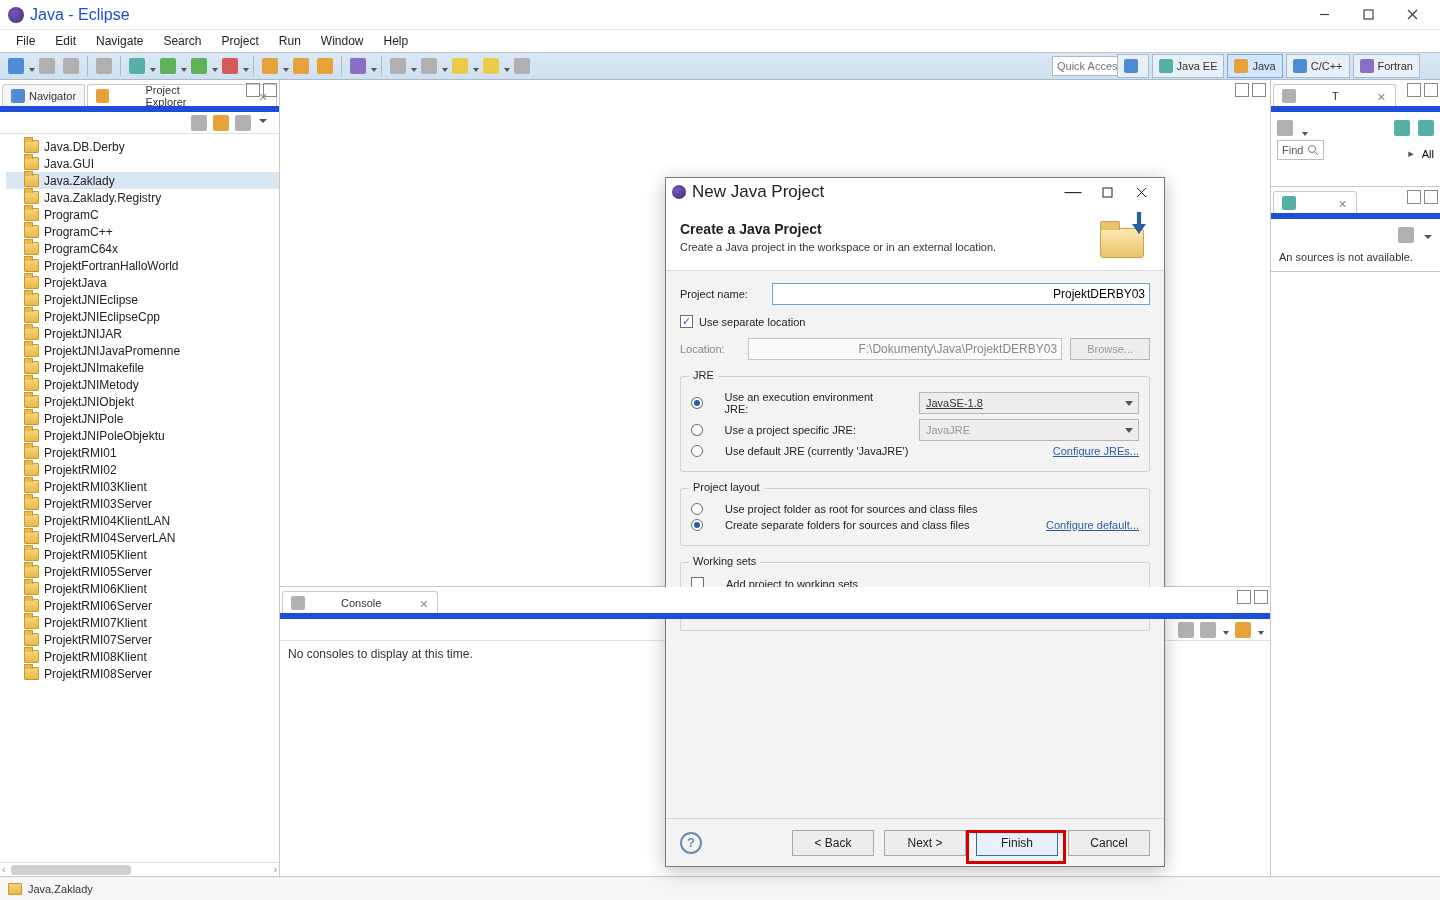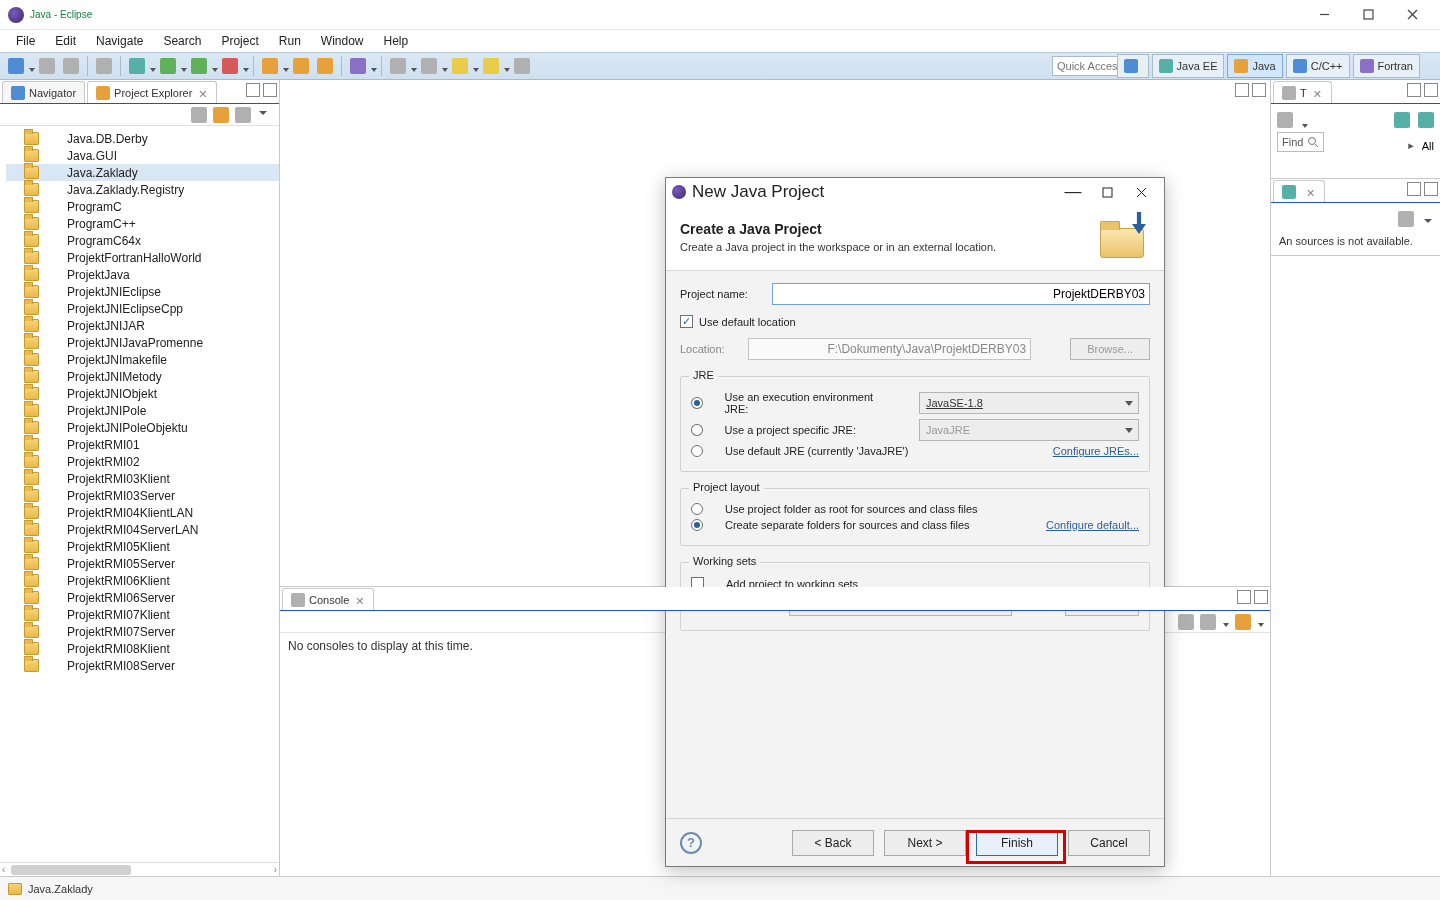--- a/index.html
+++ b/index.html
@@ -1,21 +1,21 @@
 <!DOCTYPE html>
 <html><head>
 <meta charset="utf-8">
 <style>
 * { box-sizing: border-box; margin: 0; padding: 0; font-family: "Segoe UI", Tahoma, sans-serif; }
 html, body { width: 1440px; height: 900px; overflow: hidden; background: #fff; }
 
 
 .titlebar {
   height: 30px; display: flex; align-items: center; padding: 0 6px 0 8px;
-  background: #fff; color: #15803d; font-size: 10px; border-bottom: 1px solid #e5e5e5;
+  background: #fff; color: #1d4ed8; font-size: 16px; border-bottom: 1px solid #e5e5e5;
 }
 .titlebar .logo { width: 16px; height: 16px; margin-right: 6px; border-radius: 50%;
   background: radial-gradient(circle at 6px 6px, #7a58c1, #3b2d66); }
 .titlebar .spacer { flex: 1; }
 .titlebar .win-btn { width: 44px; height: 28px; display:flex; align-items:center; justify-content:center;
   color:#444; }
 .titlebar .win-btn svg { width:11px; height:11px; stroke:#444; fill:none; stroke-width:1.2; }
 
 
 .menubar {
@@ -40,37 +40,37 @@
 .persp-btn.active { background:#cfe6fb; border-color:#7fa9d1; }
 .persp-btn .p-ico { width:14px; height:14px; margin-right:4px; }
 
 
 .workbench { display:flex; height: calc(900px - 30px - 22px - 28px - 24px); }
 .left-col  { width:280px; border-right:1px solid #c9c9c9; display:flex; flex-direction:column; }
 .center-col{ flex:1; display:flex; flex-direction:column; position:relative; }
 .right-col { width:170px; border-left:1px solid #c9c9c9; display:flex; flex-direction:column; }
 
 
-.viewtabs { height:24px; background:#fff; border-bottom:1px solid #1d4ed8;
+.viewtabs { height:32px; background:#fff; border-bottom:6px solid #1d4ed8;
   display:flex; align-items:flex-end; padding-left:2px; position:relative; }
 .viewtab { height:22px; padding:0 8px; border:1px solid #c9c9c9; border-bottom:none;
   border-radius:3px 3px 0 0; background:#f6f6f6; font-size:11px; display:flex; align-items:center;
   margin-right:2px; color:#333; }
-.viewtab.active { background:#fff; }
+.viewtab.active { background:#fff;gap:32px; }
 .viewtab .t-ico { width:14px; height:14px; margin-right:4px; }
 .viewtab .t-close{ width:10px; height:10px; margin-left:6px; color:#888; }
 .viewtabs .vt-ctrls { position:absolute; right:2px; top:3px; display:flex; gap:3px; }
 .vt-ctrls .sq { width:14px; height:14px; border:1px solid #888; }
 .viewtoolbar { height:22px; border-bottom:1px solid #e1e1e1; display:flex; align-items:center;
   justify-content:flex-end; padding-right:6px; gap:6px; }
 .viewtoolbar .vico { width:16px; height:16px; }
 
 
 .tree { flex:1; overflow:auto; padding:4px 0 4px 6px; font-size:12px; color:#222; }
-.tree .node { display:flex; align-items:center; height:17px; padding-left:18px;gap:23px; }
+.tree .node { display:flex; align-items:center; height:17px; padding-left:18px; }
 .tree .node.selected { background:#d9e7f5; }
 .tree .f-ico { width:15px; height:13px; margin-right:5px;
   background: linear-gradient(#f8d37a,#e9b94a); border:1px solid #c79a2f; border-radius:1px;
   position:relative; }
 .tree .f-ico::before { content:""; position:absolute; left:-1px; top:-4px; width:7px; height:4px;
   background:#e9b94a; border:1px solid #c79a2f; border-bottom:none; border-radius:1px 1px 0 0;}
 .tree-scroll { height:14px; border-top:1px solid #ddd; display:flex; align-items:center; }
 .tree-scroll .thumb { width:120px; height:10px; background:#d0d0d0; border-radius:3px; margin-left:4px;}
 
 
@@ -114,21 +114,21 @@
   background:linear-gradient(#fce8b3,#e9c36a); border:1px solid #caa24a; border-radius:3px;}
 .dlg-banner .banner-ico .folder::before{content:"";position:absolute;left:-1px;top:-8px;width:18px;height:8px;
   background:#e9c36a;border:1px solid #caa24a;border-bottom:none;border-radius:2px 2px 0 0;}
 .dlg-banner .banner-ico .arrow{position:absolute;right:4px;top:-4px;width:14px;height:22px;
   background:#2b5e9e;clip-path:polygon(35% 0,65% 0,65% 55%,100% 55%,50% 100%,0 55%,35% 55%);}
 .dlg-body { flex:1; padding:12px 14px 4px; display:flex; flex-direction:column; gap:10px; font-size:11px; color:#222;}
 .dlg-row { display:flex; align-items:center; gap:8px; }
 .dlg-row label.lab { width:84px; }
 .dlg-input { flex:1; height:22px; border:1px solid #6fa3d8; padding:0 4px; font-size:12px; background:#fff;text-align:right; }
 .dlg-input.disabled { border-color:#c4c4c4; color:#888; background:#fafafa; }
-.dlg-btn { height:22px; padding:0 16px; border:1px solid #b5b5b5; background:#ededed; font-size:11px; color:#333;margin-left:31px; }
+.dlg-btn { height:22px; padding:0 16px; border:1px solid #b5b5b5; background:#ededed; font-size:11px; color:#333; }
 .dlg-btn.disabled { color:#999; }
 .chk { width:13px; height:13px; border:1px solid #6f6f6f; background:#fff; display:inline-flex;
   align-items:center; justify-content:center; }
 .chk.checked::after { content:"✓"; font-size:11px; line-height:1; color:#2b5e9e; }
 .radio { width:12px; height:12px; border:1px solid #6f6f6f; border-radius:50%; background:#fff;
   display:inline-flex; align-items:center; justify-content:center;}
 .radio.sel::after { content:""; width:6px; height:6px; border-radius:50%; background:#2b5e9e; }
 .group { border:1px solid #d2d2d2; border-radius:2px; padding:10px 10px 10px; position:relative; margin-top:6px; }
 .group > .legend { position:absolute; top:-8px; left:8px; background:#f3f3f3; padding:0 4px;
   font-size:11px; color:#222; }
@@ -502,21 +502,21 @@
         </div>
 
         <div class="dlg-body">
           <div class="dlg-row">
             <label class="lab">Project name:</label>
             <input class="dlg-input" value="ProjektDERBY03" style="">
           </div>
 
           <div class="dlg-row" style="gap:6px;">
             <span class="chk checked"></span>
-            <span>Use default location</span>
+            <span>Use separate location</span>
           </div>
           <div class="dlg-row">
             <label class="lab" style="width:60px;color:#888;">Location:</label>
             <input class="dlg-input disabled" readonly="" value="F:\Dokumenty\Java\ProjektDERBY03" style="">
             <button class="dlg-btn disabled">Browse...</button>
           </div>
 
           <div class="group">
             <span class="legend">JRE</span>
             <div class="line">

